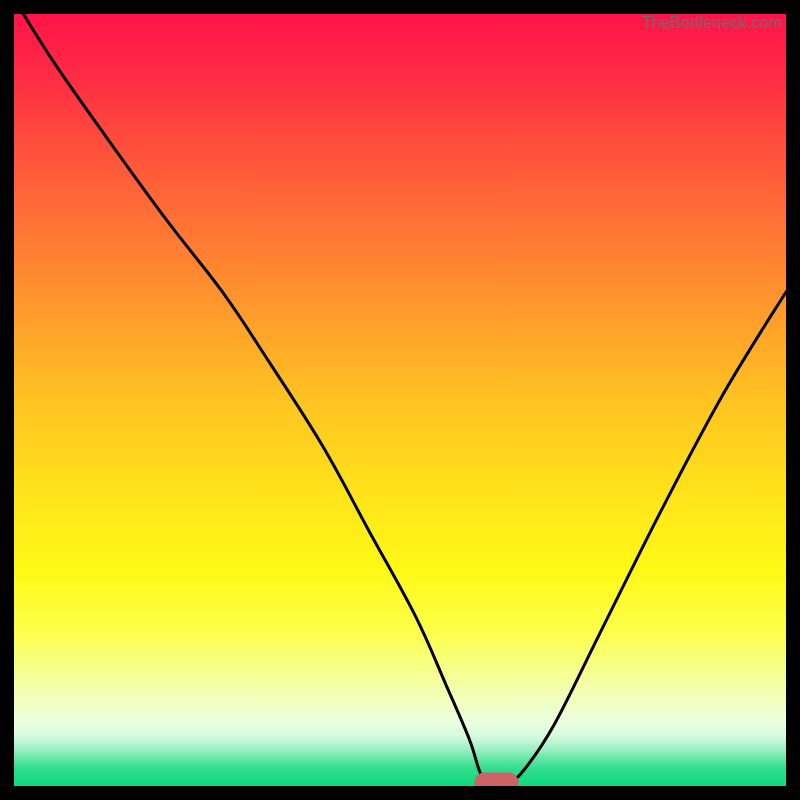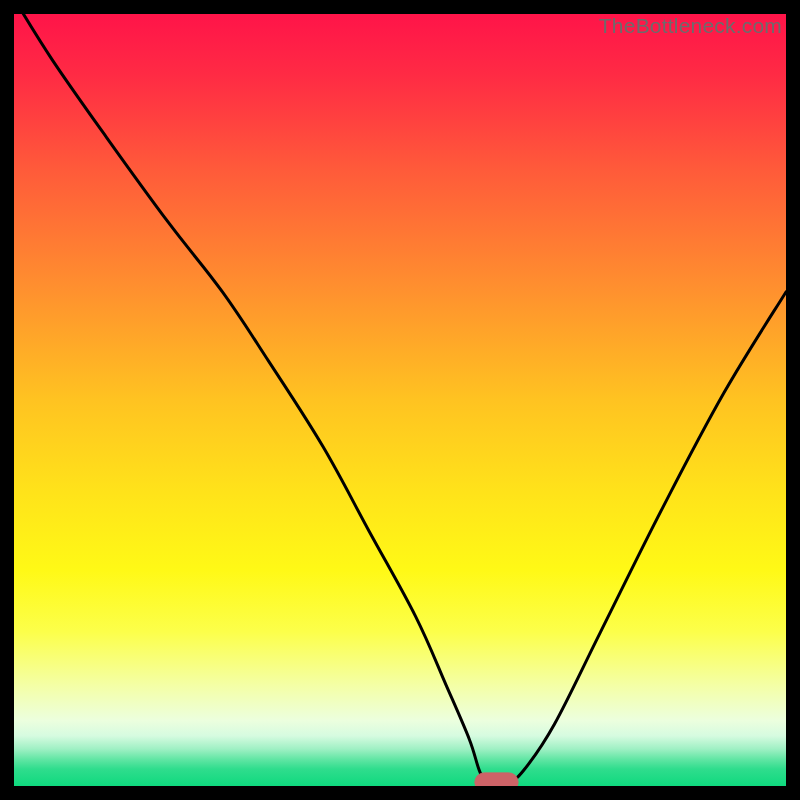--- a/index.html
+++ b/index.html
@@ -26,21 +26,21 @@
     overflow: hidden;
   }
   .gradient-bg {
     position: absolute;
     inset: 0;
   }
   .watermark {
     position: absolute;
     top: 14px;
     right: 18px;
-    font-size: 21px;
+    font-size: 16px;
     color: #6c6c6c;
     font-weight: 500;
     letter-spacing: 0.2px;
   }
   svg { display: block; }
 </style>
 </head>
 <body>
 
 <div class="stage">

